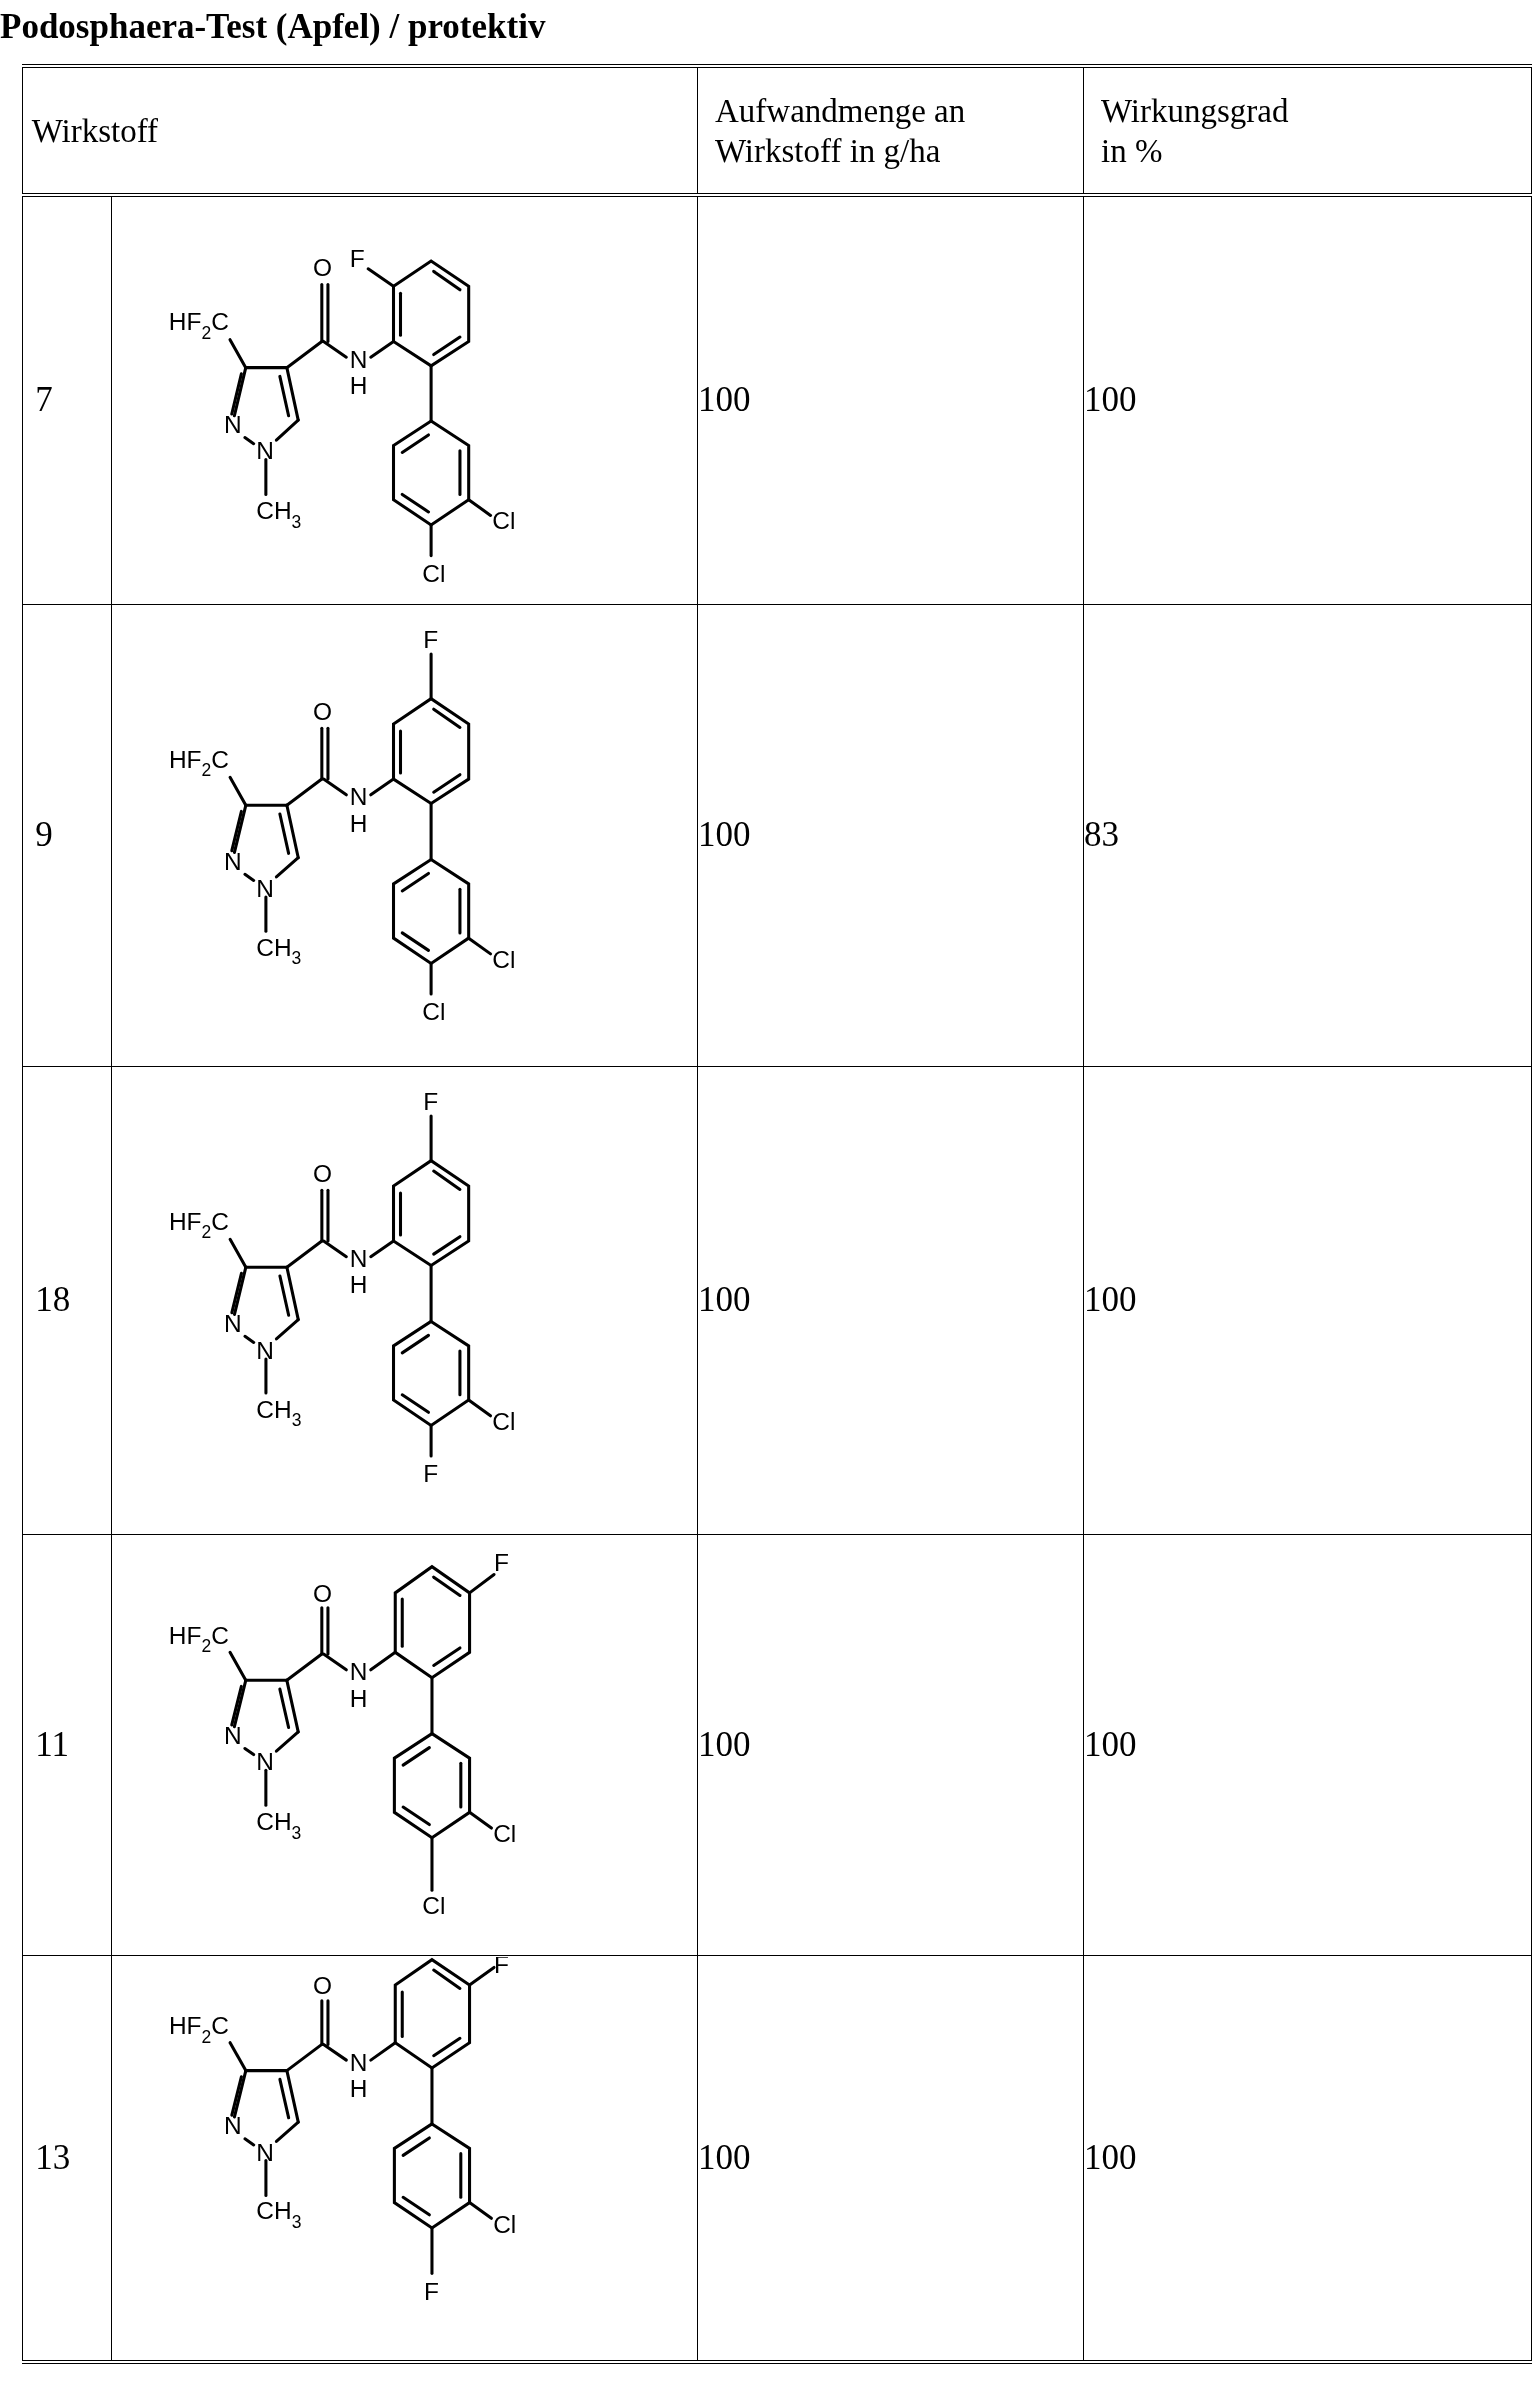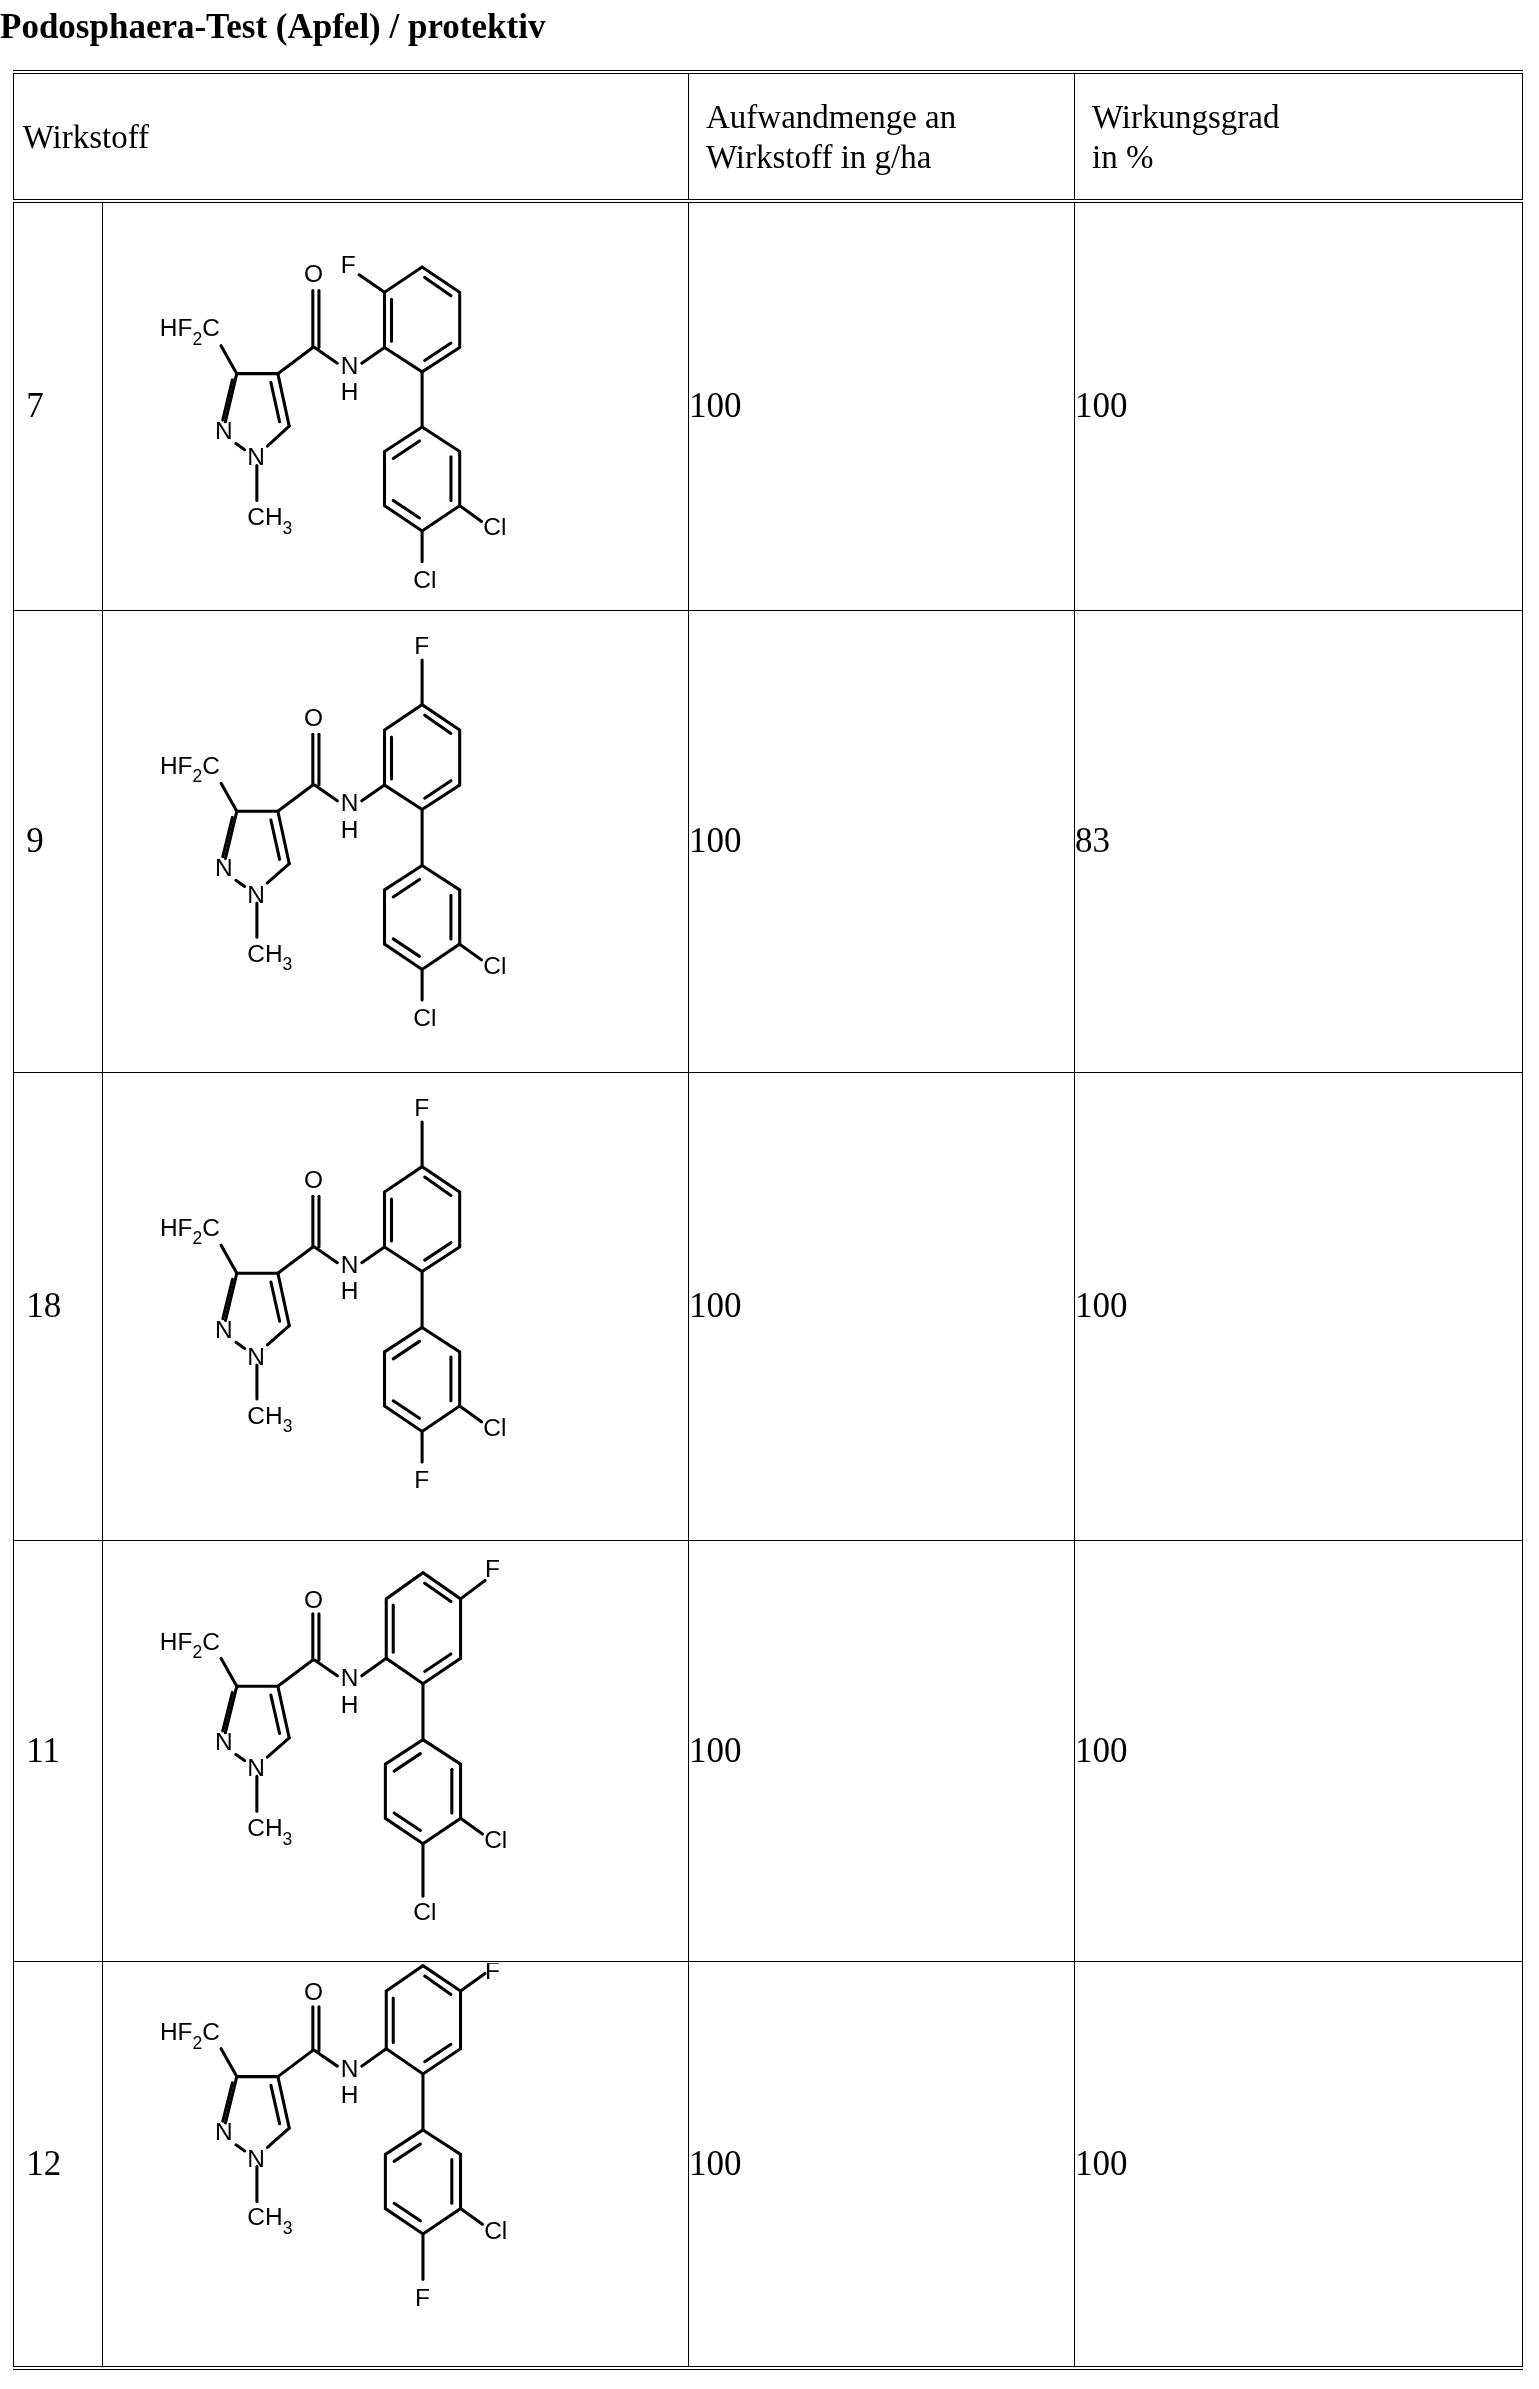--- a/index.html
+++ b/index.html
@@ -1,21 +1,21 @@
 <!DOCTYPE html>
 <html style="font-size:14px"><head>
 <meta charset="utf-8">
 <style>
   html, body { margin: 0; padding: 0; background: #ffffff; }
   body { width: 1540px; height: 2389px; position: relative; overflow: hidden;
          font-family: "Liberation Serif", serif; color: #000; }
   .title { position: absolute; left: 0; top: 7px; width: 1540px; text-align: left;
            font-weight: bold; font-size: 35px; letter-spacing: 0; }
-  table.results { position: absolute; left: 13px; top: 64px; width: 1509px;
-                  border-collapse: collapse; table-layout: fixed; margin-top: 6px; }
+  table.results { position: absolute; left: 22px; top: 64px; width: 1509px;
+                  border-collapse: collapse; table-layout: fixed; }
   table.results td, table.results th { border: 1.7px solid #000; padding: 0; vertical-align: middle; }
   table.results thead th { font-weight: normal; text-align: left; font-size: 33px; line-height: 40px;
                            border-top: 4.4px double #000; border-bottom: 4.4px double #000; }
   table.results thead th.h-wirkstoff { padding-left: 8.7px; }
   table.results thead th.h-col { padding-left: 17px; }
   .num { font-size: 35px; padding-left: 12.2px !important; text-align: left; }
   .val { font-size: 35px; }
   .struct { position: relative; }
   .struct svg { display: block; }
   tr.r-last td { border-bottom: 4.4px double #000; }
@@ -246,21 +246,21 @@
             <text x="436" y="350">Cl</text>
             <text x="355" y="432">Cl</text>
           </g>
         </svg>
       </td>
       <td class="val">100</td>
       <td class="val">100</td>
     </tr>
 
     <tr class="r-last" style="height:407px">
-      <td class="num">12</td>
+      <td class="num">13</td>
       <td class="struct">
         <svg width="584" height="402" viewBox="0 0 668 460">
           <g stroke="#000" stroke-width="3.5" fill="none" stroke-linecap="round">
             <line x1="153" y1="130" x2="200" y2="130"></line>
             <line x1="153" y1="130" x2="140" y2="183"></line>
               <line x1="148" y1="137" x2="137" y2="181"></line>
             <line x1="200" y1="130" x2="213" y2="189"></line>
               <line x1="192" y1="140" x2="202" y2="184"></line>
             <line x1="152" y1="208" x2="162" y2="215"></line>
             <line x1="213" y1="189" x2="188" y2="211"></line>

